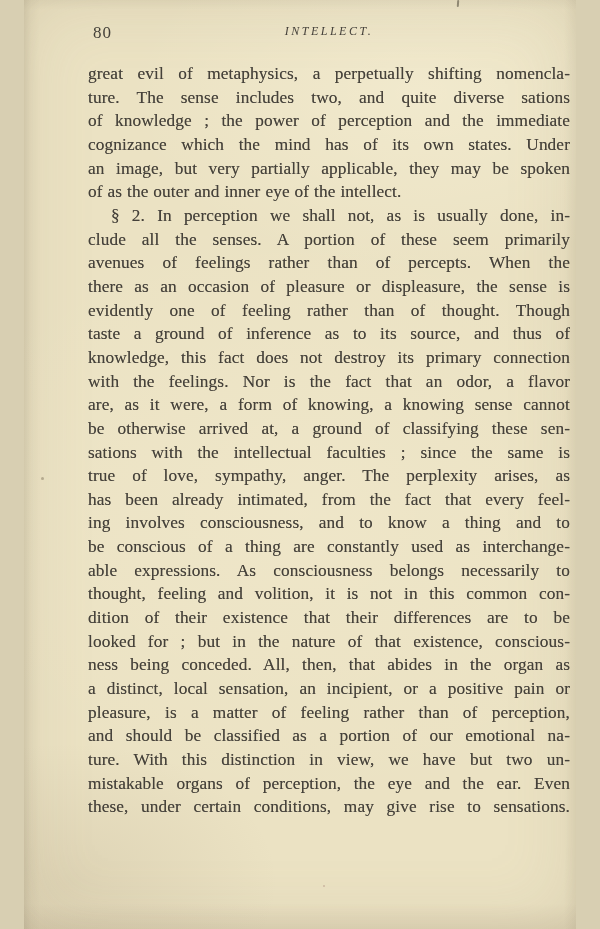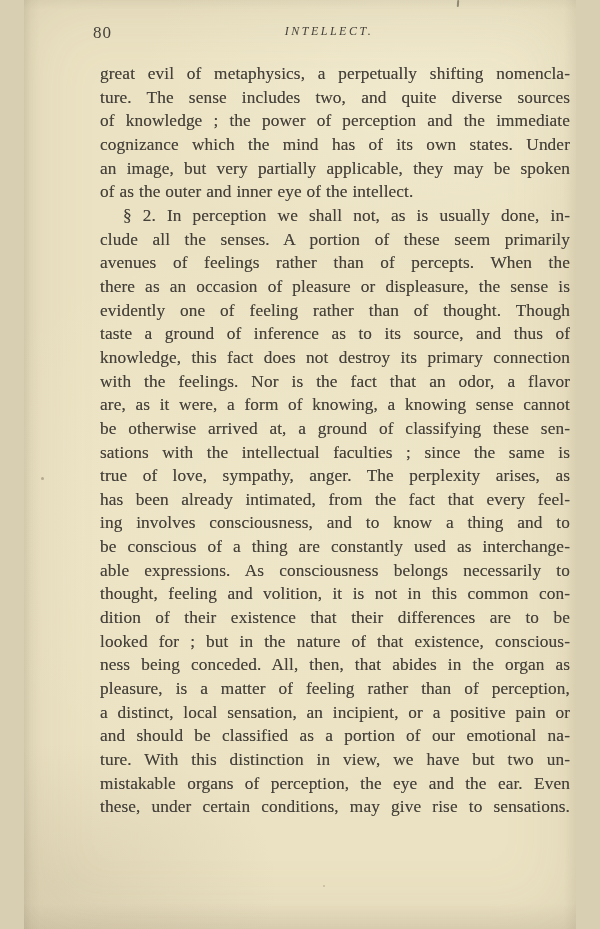--- a/index.html
+++ b/index.html
@@ -56,21 +56,20 @@
   }
   .line {
     font-size: 17.3px;
     line-height: 23.65px;
     text-align: justify;
     text-align-last: justify;
     word-spacing: 0.5px;
     letter-spacing: 0.1px;
     white-space: normal;
     text-shadow: 0 0 0.4px rgba(69,65,58,0.55);
-    margin-left: 12px;
   }
   .line.short { text-align-last: left; }
   .line.indent { text-indent: 23px; }
   .ink-tick {
     position: absolute;
     left: 433px;
     top: 0;
     width: 2px;
     height: 7px;
     border-radius: 1px;
@@ -107,21 +106,21 @@
 
   <div class="running-header">
     <span class="page-number">80</span>
     <div class="header-title">INTELLECT.</div>
   </div>
 
   <div class="body-block">
 
     <div>
       <div class="line">great evil of metaphysics, a perpetually shifting nomencla-</div>
-      <div class="line">ture.  The sense includes two, and quite diverse sources</div>
+      <div class="line">ture.  The sense includes two, and quite diverse sations</div>
       <div class="line">of knowledge ; the power of perception and the immediate</div>
       <div class="line">cognizance which the mind has of its own states.  Under</div>
       <div class="line">an image, but very partially applicable, they may be spoken</div>
       <div class="line short">of as the outer and inner eye of the intellect.</div>
     </div>
 
     <div>
       <div class="line indent">§ 2. In perception we shall not, as is usually done, in-</div>
       <div class="line">clude all the senses.  A portion of these seem primarily</div>
       <div class="line">avenues of feelings rather than of percepts.  When the</div>
@@ -135,22 +134,22 @@
       <div class="line">sations with the intellectual faculties ; since the same is</div>
       <div class="line">true of love, sympathy, anger.  The perplexity arises, as</div>
       <div class="line">has been already intimated, from the fact that every feel-</div>
       <div class="line">ing involves consciousness, and to know a thing and to</div>
       <div class="line">be conscious of a thing are constantly used as interchange-</div>
       <div class="line">able expressions.  As consciousness belongs necessarily to</div>
       <div class="line">thought, feeling and volition, it is not in this common con-</div>
       <div class="line">dition of their existence that their differences are to be</div>
       <div class="line">looked for ; but in the nature of that existence, conscious-</div>
       <div class="line">ness being conceded.  All, then, that abides in the organ as</div>
+      <div class="line">a distinct, local sensation, an incipient, or a positive pain or</div>
       <div class="line">pleasure, is a matter of feeling rather than of perception,</div>
-      <div class="line">a distinct, local sensation, an incipient, or a positive pain or</div>
       <div class="line">and should be classified as a portion of our emotional na-</div>
       <div class="line">ture.  With this distinction in view, we have but two un-</div>
       <div class="line">mistakable organs of perception, the eye and the ear.  Even</div>
       <div class="line">these, under certain conditions, may give rise to sensations.</div>
     </div>
 
   </div>
 </div>
 
 </body></html>

